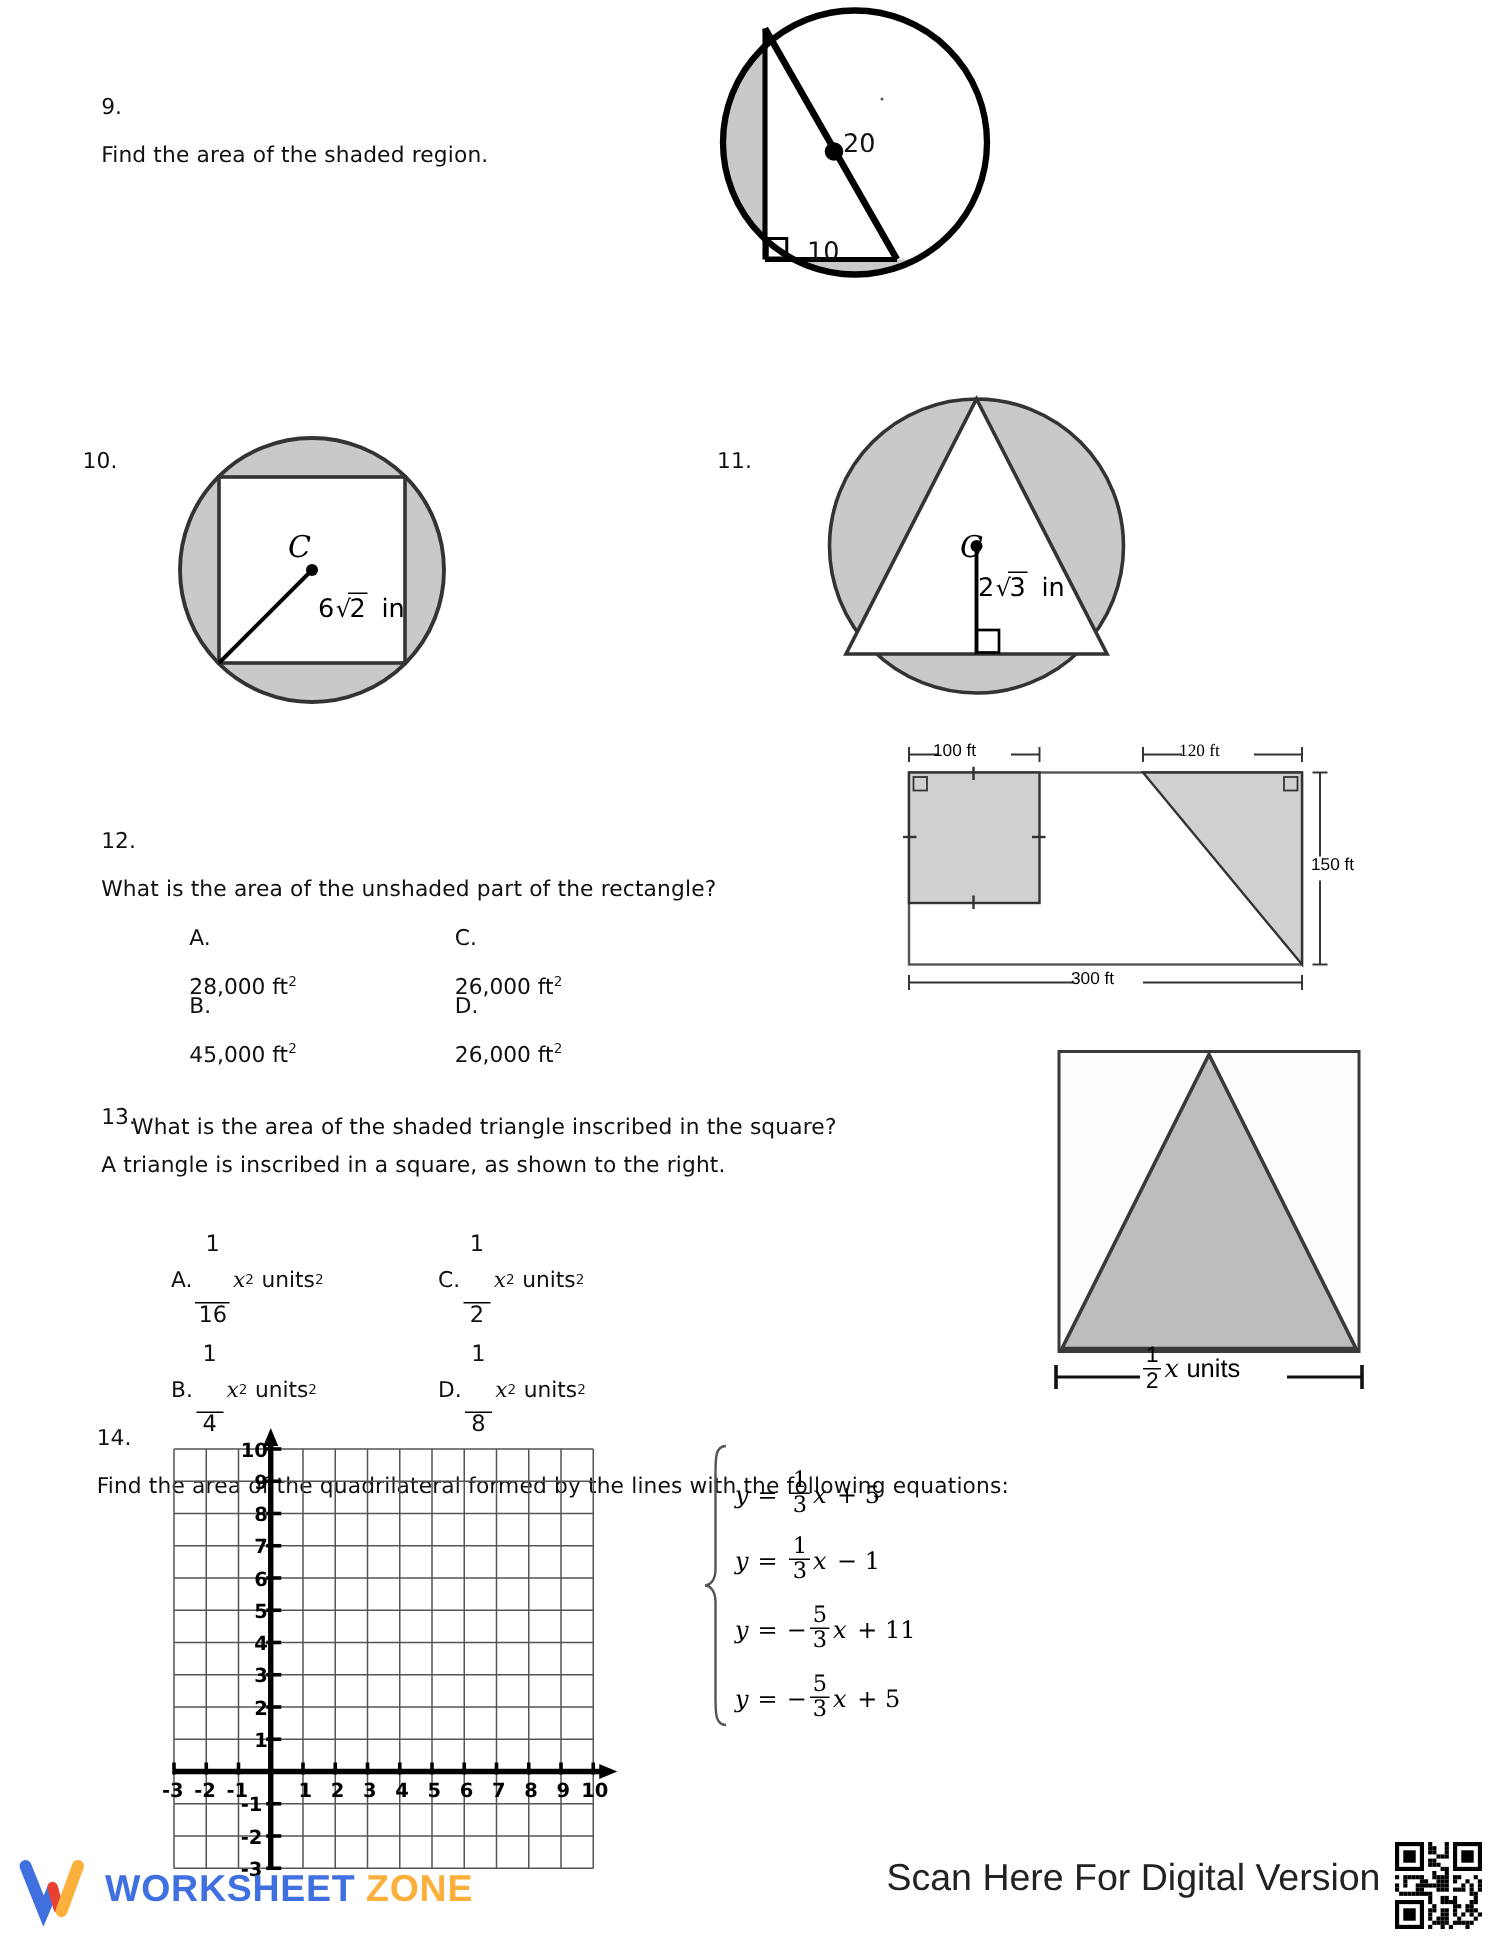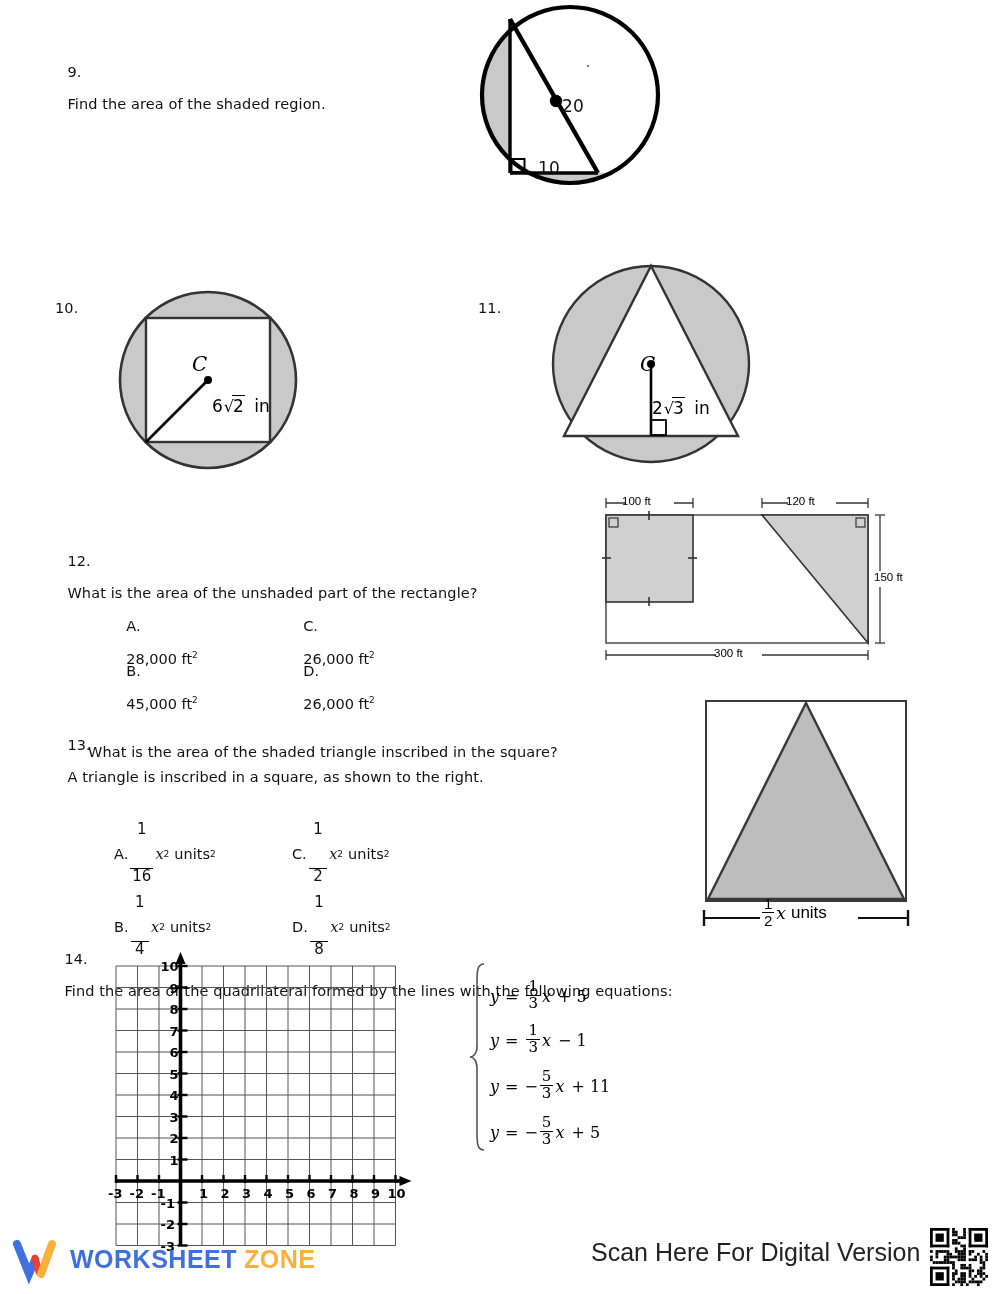--- a/index.html
+++ b/index.html
@@ -98,21 +98,21 @@
 
     <line x1="40" y1="17" x2="128" y2="171" stroke="#000" stroke-width="4.4"></line>
 
     <circle cx="86" cy="99" r="6.2" fill="#000"></circle>
 
     <rect x="41.5" y="157" width="13" height="13" fill="none" stroke="#000" stroke-width="2"></rect>
 
     <circle cx="118" cy="64" r="1" fill="#555"></circle>
   </svg>
 </div>
-<div class="abs qtext" style="left:562px;top:96px;font-size:17px;">20</div>
+<div class="abs qtext" style="left:562px;top:86px;font-size:17px;">20</div>
 <div class="abs qtext" style="left:538px;top:158px;font-size:17px;">10</div>
 
 <div class="abs instr" style="left:53px;top:228px;width:890px;">
 </div>
 
 <div class="abs qtext" style="left:55px;top:300px;">10.</div>
 
 <div class="abs" style="left:110px;top:282px;">
   <svg width="200" height="196" viewBox="0 0 200 196">
     <defs>
@@ -152,21 +152,21 @@
     <circle cx="103" cy="106" r="98" fill="none" stroke="#333" stroke-width="2.4"></circle>
     <polygon points="103,8 190,178 16,178" fill="#fff" stroke="#333" stroke-width="2.4"></polygon>
 
     <line x1="103" y1="106" x2="103" y2="178" stroke="#000" stroke-width="2.6"></line>
     <circle cx="103" cy="106" r="4" fill="#000"></circle>
 
     <rect x="103" y="162" width="15" height="15" fill="none" stroke="#000" stroke-width="1.8"></rect>
   </svg>
 </div>
 <div class="abs" style="left:640px;top:352px;font-family:'DejaVu Serif',serif;font-style:italic;font-size:20px;">C</div>
-<div class="abs" style="left:652px;top:381px;font-size:17px;font-family:'DejaVu Sans',sans-serif;margin-top:16px;">
+<div class="abs" style="left:652px;top:381px;font-size:17px;font-family:'DejaVu Sans',sans-serif;">
   <span>2</span><span class="sqrt"><span class="rad">√</span><span class="val">3</span></span>
   <span style="margin-left:4px">in</span>
 </div>
 
 <div class="abs qtext" style="left:58px;top:537px;">
   <span>12.</span>
   <span style="display:inline-block;width:8px"></span>
   <span>What is the area of the unshaded part of the rectangle?</span>
 </div>
 
@@ -224,21 +224,21 @@
     <line x1="18" y1="157" x2="18" y2="167" stroke="#333" stroke-width="1.3"></line>
     <line x1="280" y1="157" x2="280" y2="167" stroke="#333" stroke-width="1.3"></line>
 
     <rect x="38" y="2" width="48" height="16" fill="#fff"></rect>
     <rect x="200" y="2" width="48" height="16" fill="#fff"></rect>
     <rect x="284" y="78" width="36" height="16" fill="#fff"></rect>
     <rect x="128" y="154" width="46" height="16" fill="#fff"></rect>
   </svg>
 </div>
 <div class="abs" style="left:622px;top:495px;font-size:11.5px;font-family:'Liberation Sans',sans-serif;">100 ft</div>
-<div class="abs" style="left:786px;top:495px;font-size:11.5px;font-family:Liberation Sans, sans-serif;">120 ft</div>
+<div class="abs" style="left:786px;top:495px;font-size:11.5px;font-family:Liberation Serif, serif;">120 ft</div>
 <div class="abs" style="left:874px;top:571px;font-size:11.5px;font-family:'Liberation Sans',sans-serif;">150 ft</div>
 <div class="abs" style="left:714px;top:647px;font-size:11.5px;font-family:'Liberation Sans',sans-serif;">300 ft</div>
 
 <div class="abs qtext" style="left:58px;top:721px;">
   <span>13.</span>
   <span style="display:inline-block;width:9px"></span>
   <span>A triangle is inscribed in a square, as shown to the right.</span>
 </div>
 <div class="abs qtext" style="left:88px;top:744px;">What is the area of the shaded triangle inscribed in the square?</div>
 

